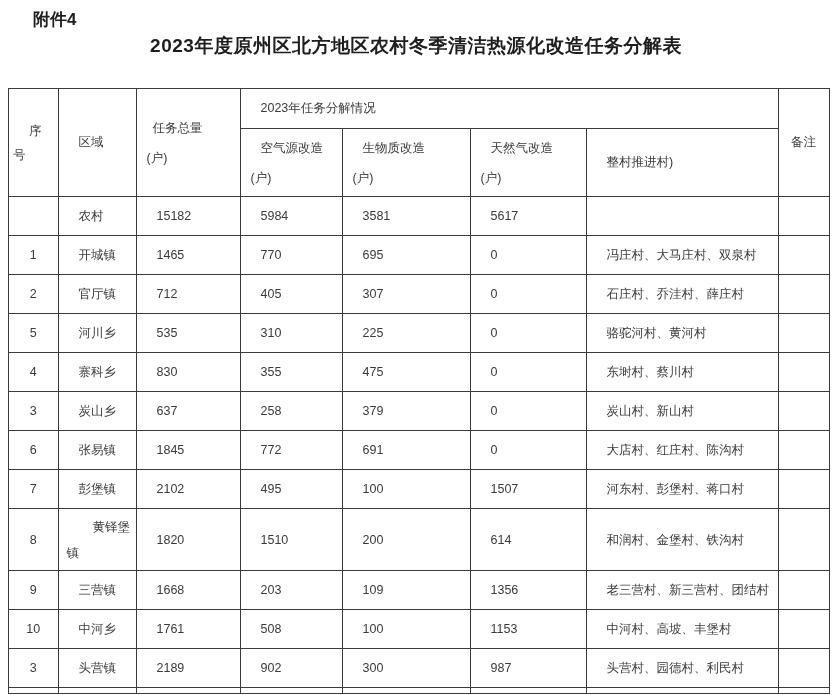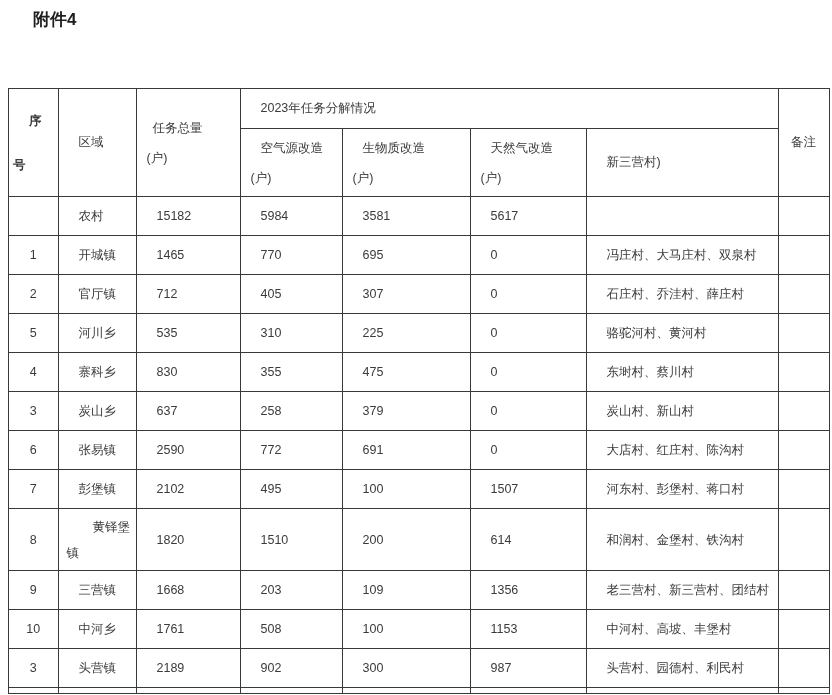--- a/index.html
+++ b/index.html
@@ -30,40 +30,41 @@
     font-weight:normal;
     vertical-align:middle;
     text-align:left;
     padding:0 3px 0 8px;
     text-indent:12px;
     overflow:hidden;
   }
   tr.hr1 { height:40px; }
   tr.hr2 { height:68px;margin-top:28px; }
 
-  th.h-seq { line-height:44px; padding-left:4px; padding-right:16px; text-indent:16px;font-weight:bold; }
+  th.h-seq { line-height:24px; padding-left:4px; padding-right:16px; text-indent:16px; }
   th .ln1 { line-height:30px; text-indent:12px; }
   th .ln2 { line-height:30px; text-indent:2px; }
   th.h-total .ln1 { text-indent:8px; }
   th.h-remark { text-align:center; text-indent:0; padding:0; }
 
   tbody tr { height:39px; }
   tbody tr.tall { height:62px; }
   tbody tr.tall td { line-height:26px;margin-top:14px; }
   tbody tr.tall td.c-region { text-indent:26px; }
   td.c-seq { text-align:center; text-indent:0; padding:0; }
   td.c-villages { white-space:nowrap; }
   tbody tr.partial { height:6px; }
   tbody tr.partial td { padding:0; }
 </style>
 </head>
 <body>
 
 <div class="page">
   <div class="attach">附件4</div>
+  <div class="title">2023年度原州区北方地区农村冬季清洁热源化改造任务分解表</div>
 
   <table class="task-table">
     <colgroup>
       <col style="width:45px">
       <col style="width:78px">
       <col style="width:104px">
       <col style="width:102px">
       <col style="width:128px">
       <col style="width:116px">
       <col style="width:192px">
@@ -86,21 +87,21 @@
           <div class="ln2">(户)</div>
         </th>
         <th class="h-sub">
           <div class="ln1">生物质改造</div>
           <div class="ln2">(户)</div>
         </th>
         <th class="h-sub">
           <div class="ln1">天然气改造</div>
           <div class="ln2">(户)</div>
         </th>
-        <th class="h-village">新三营村)</th>
+        <th class="h-village">整村推进村)</th>
       </tr>
     </thead>
     <tbody id="rows">
         <tr>
           <td class="c-seq"></td>
           <td class="c-region">农村</td>
           <td class="c-total">15182</td>
           <td class="c-air">5984</td>
           <td class="c-bio">3581</td>
           <td class="c-gas">5617</td>
@@ -153,21 +154,21 @@
           <td class="c-total">637</td>
           <td class="c-air">258</td>
           <td class="c-bio">379</td>
           <td class="c-gas">0</td>
           <td class="c-villages">炭山村、新山村</td>
           <td class="c-remark"></td>
         </tr>
         <tr>
           <td class="c-seq">6</td>
           <td class="c-region">张易镇</td>
-          <td class="c-total">2590</td>
+          <td class="c-total">1845</td>
           <td class="c-air">772</td>
           <td class="c-bio">691</td>
           <td class="c-gas">0</td>
           <td class="c-villages">大店村、红庄村、陈沟村</td>
           <td class="c-remark"></td>
         </tr>
         <tr>
           <td class="c-seq">7</td>
           <td class="c-region">彭堡镇</td>
           <td class="c-total">2102</td>

